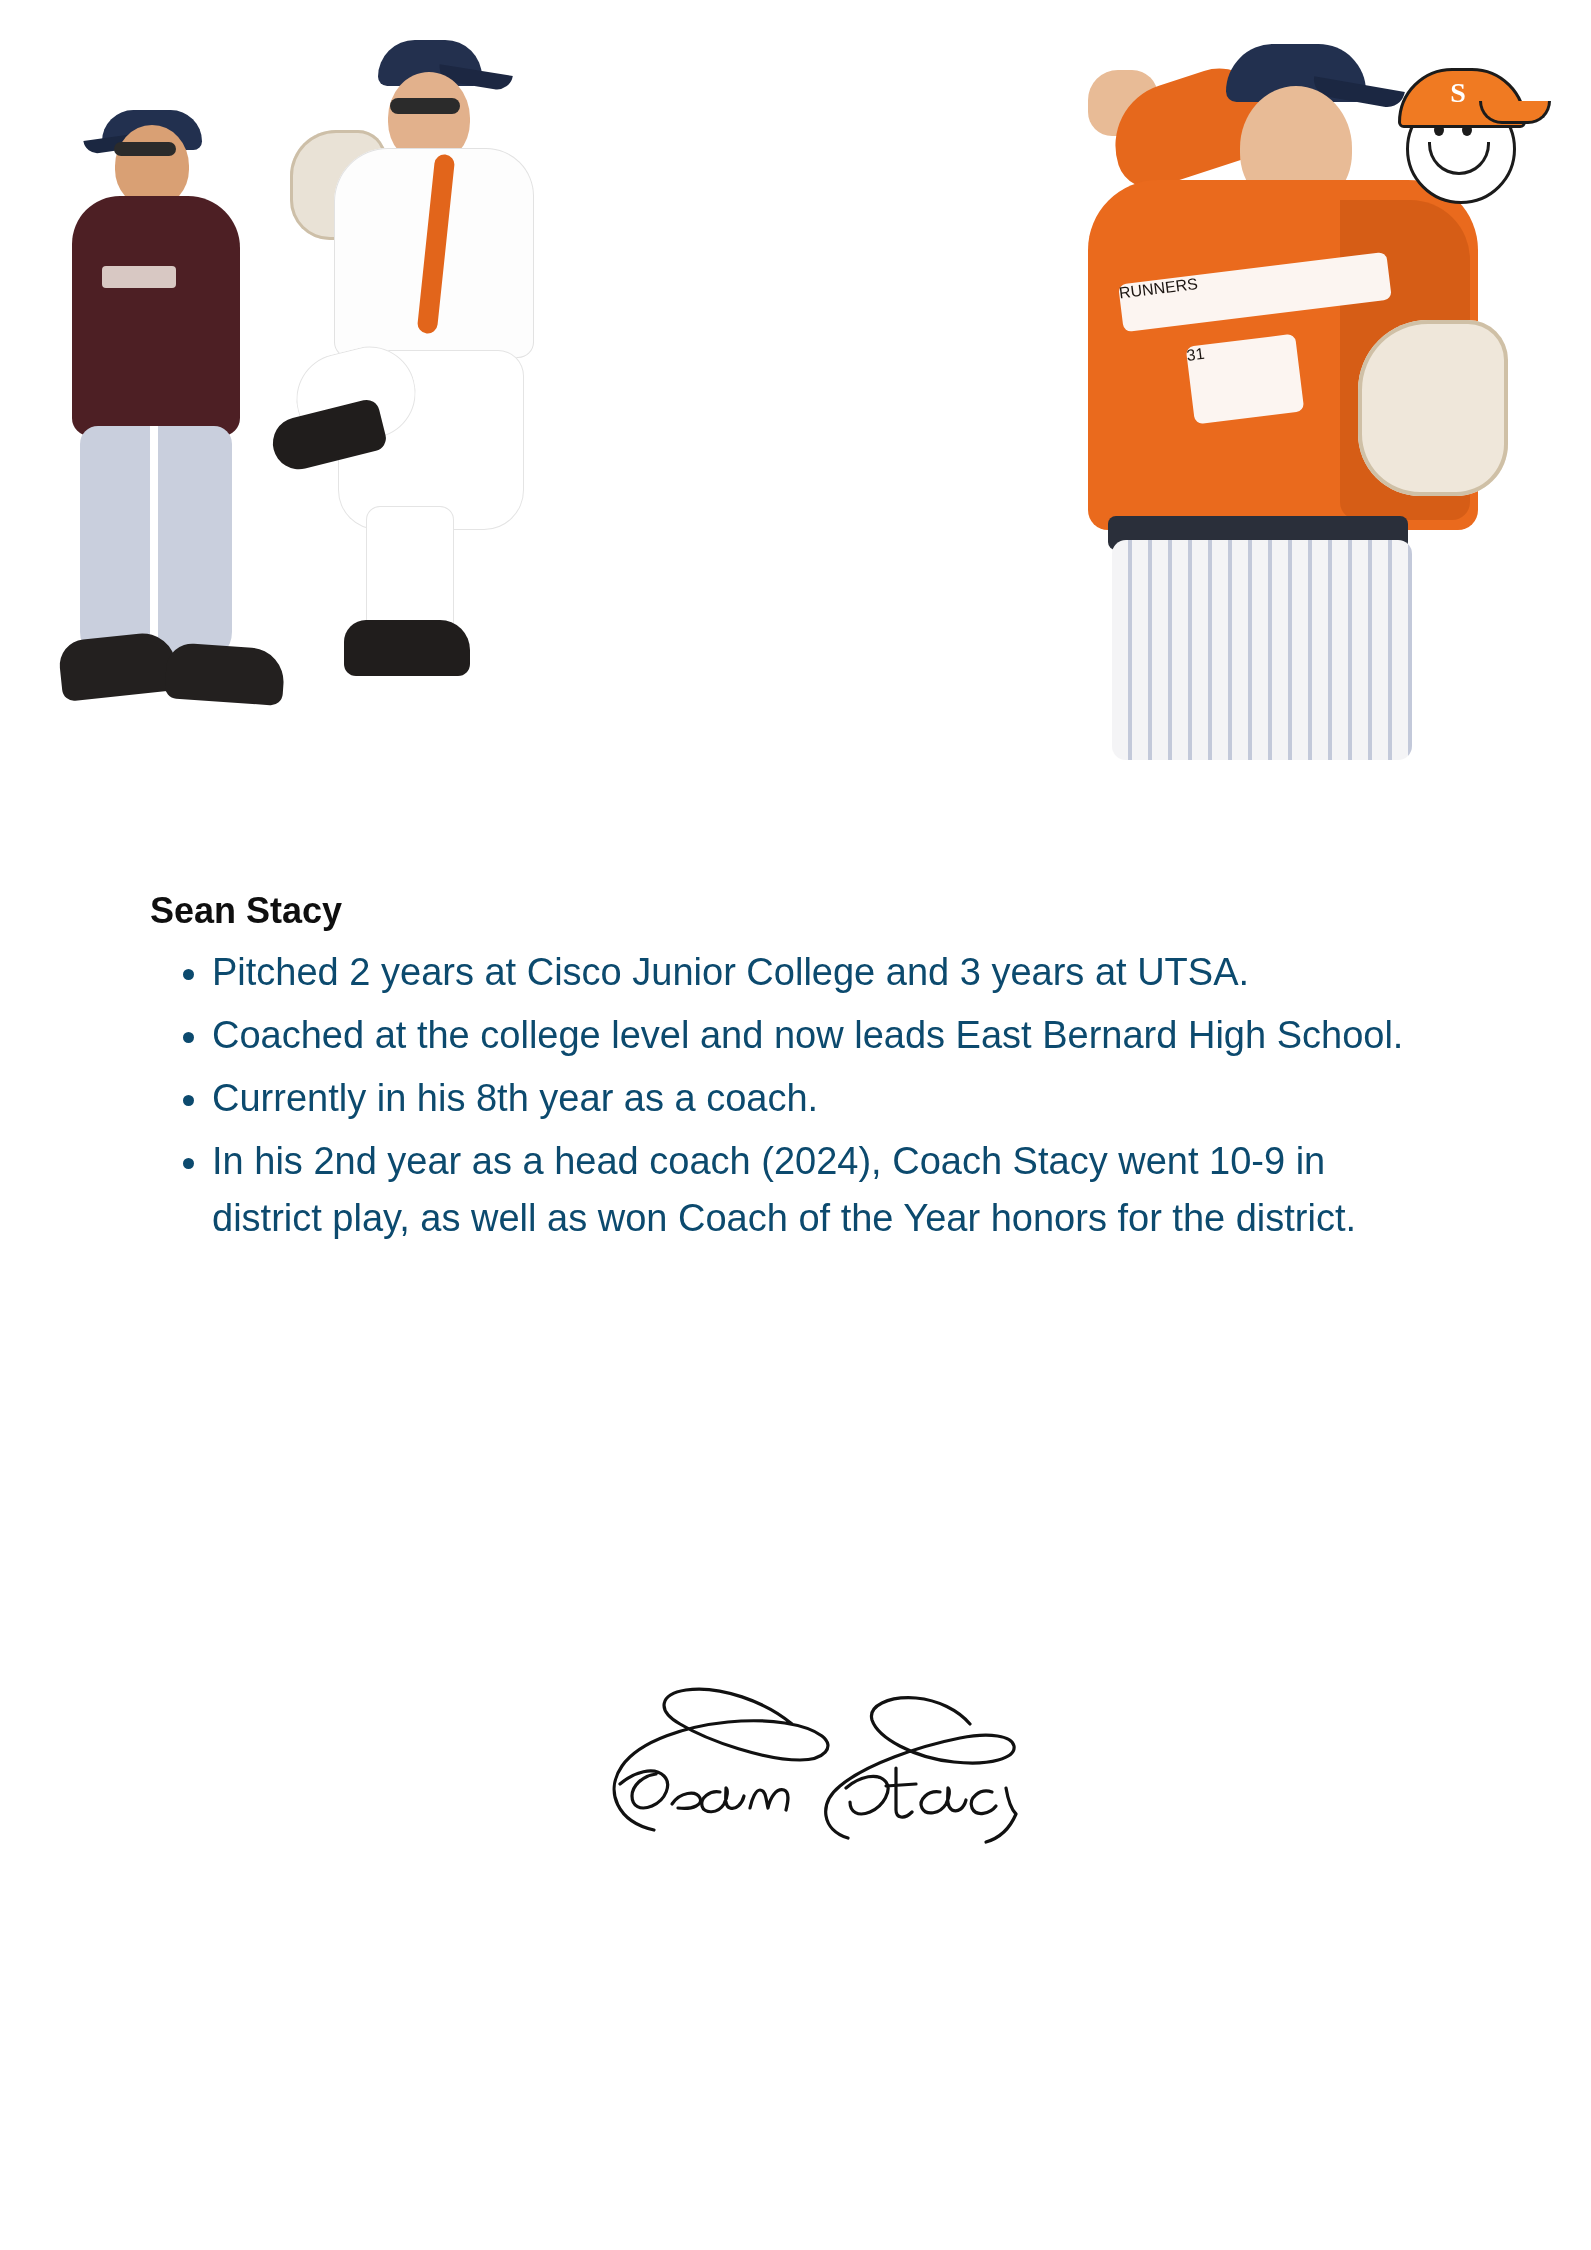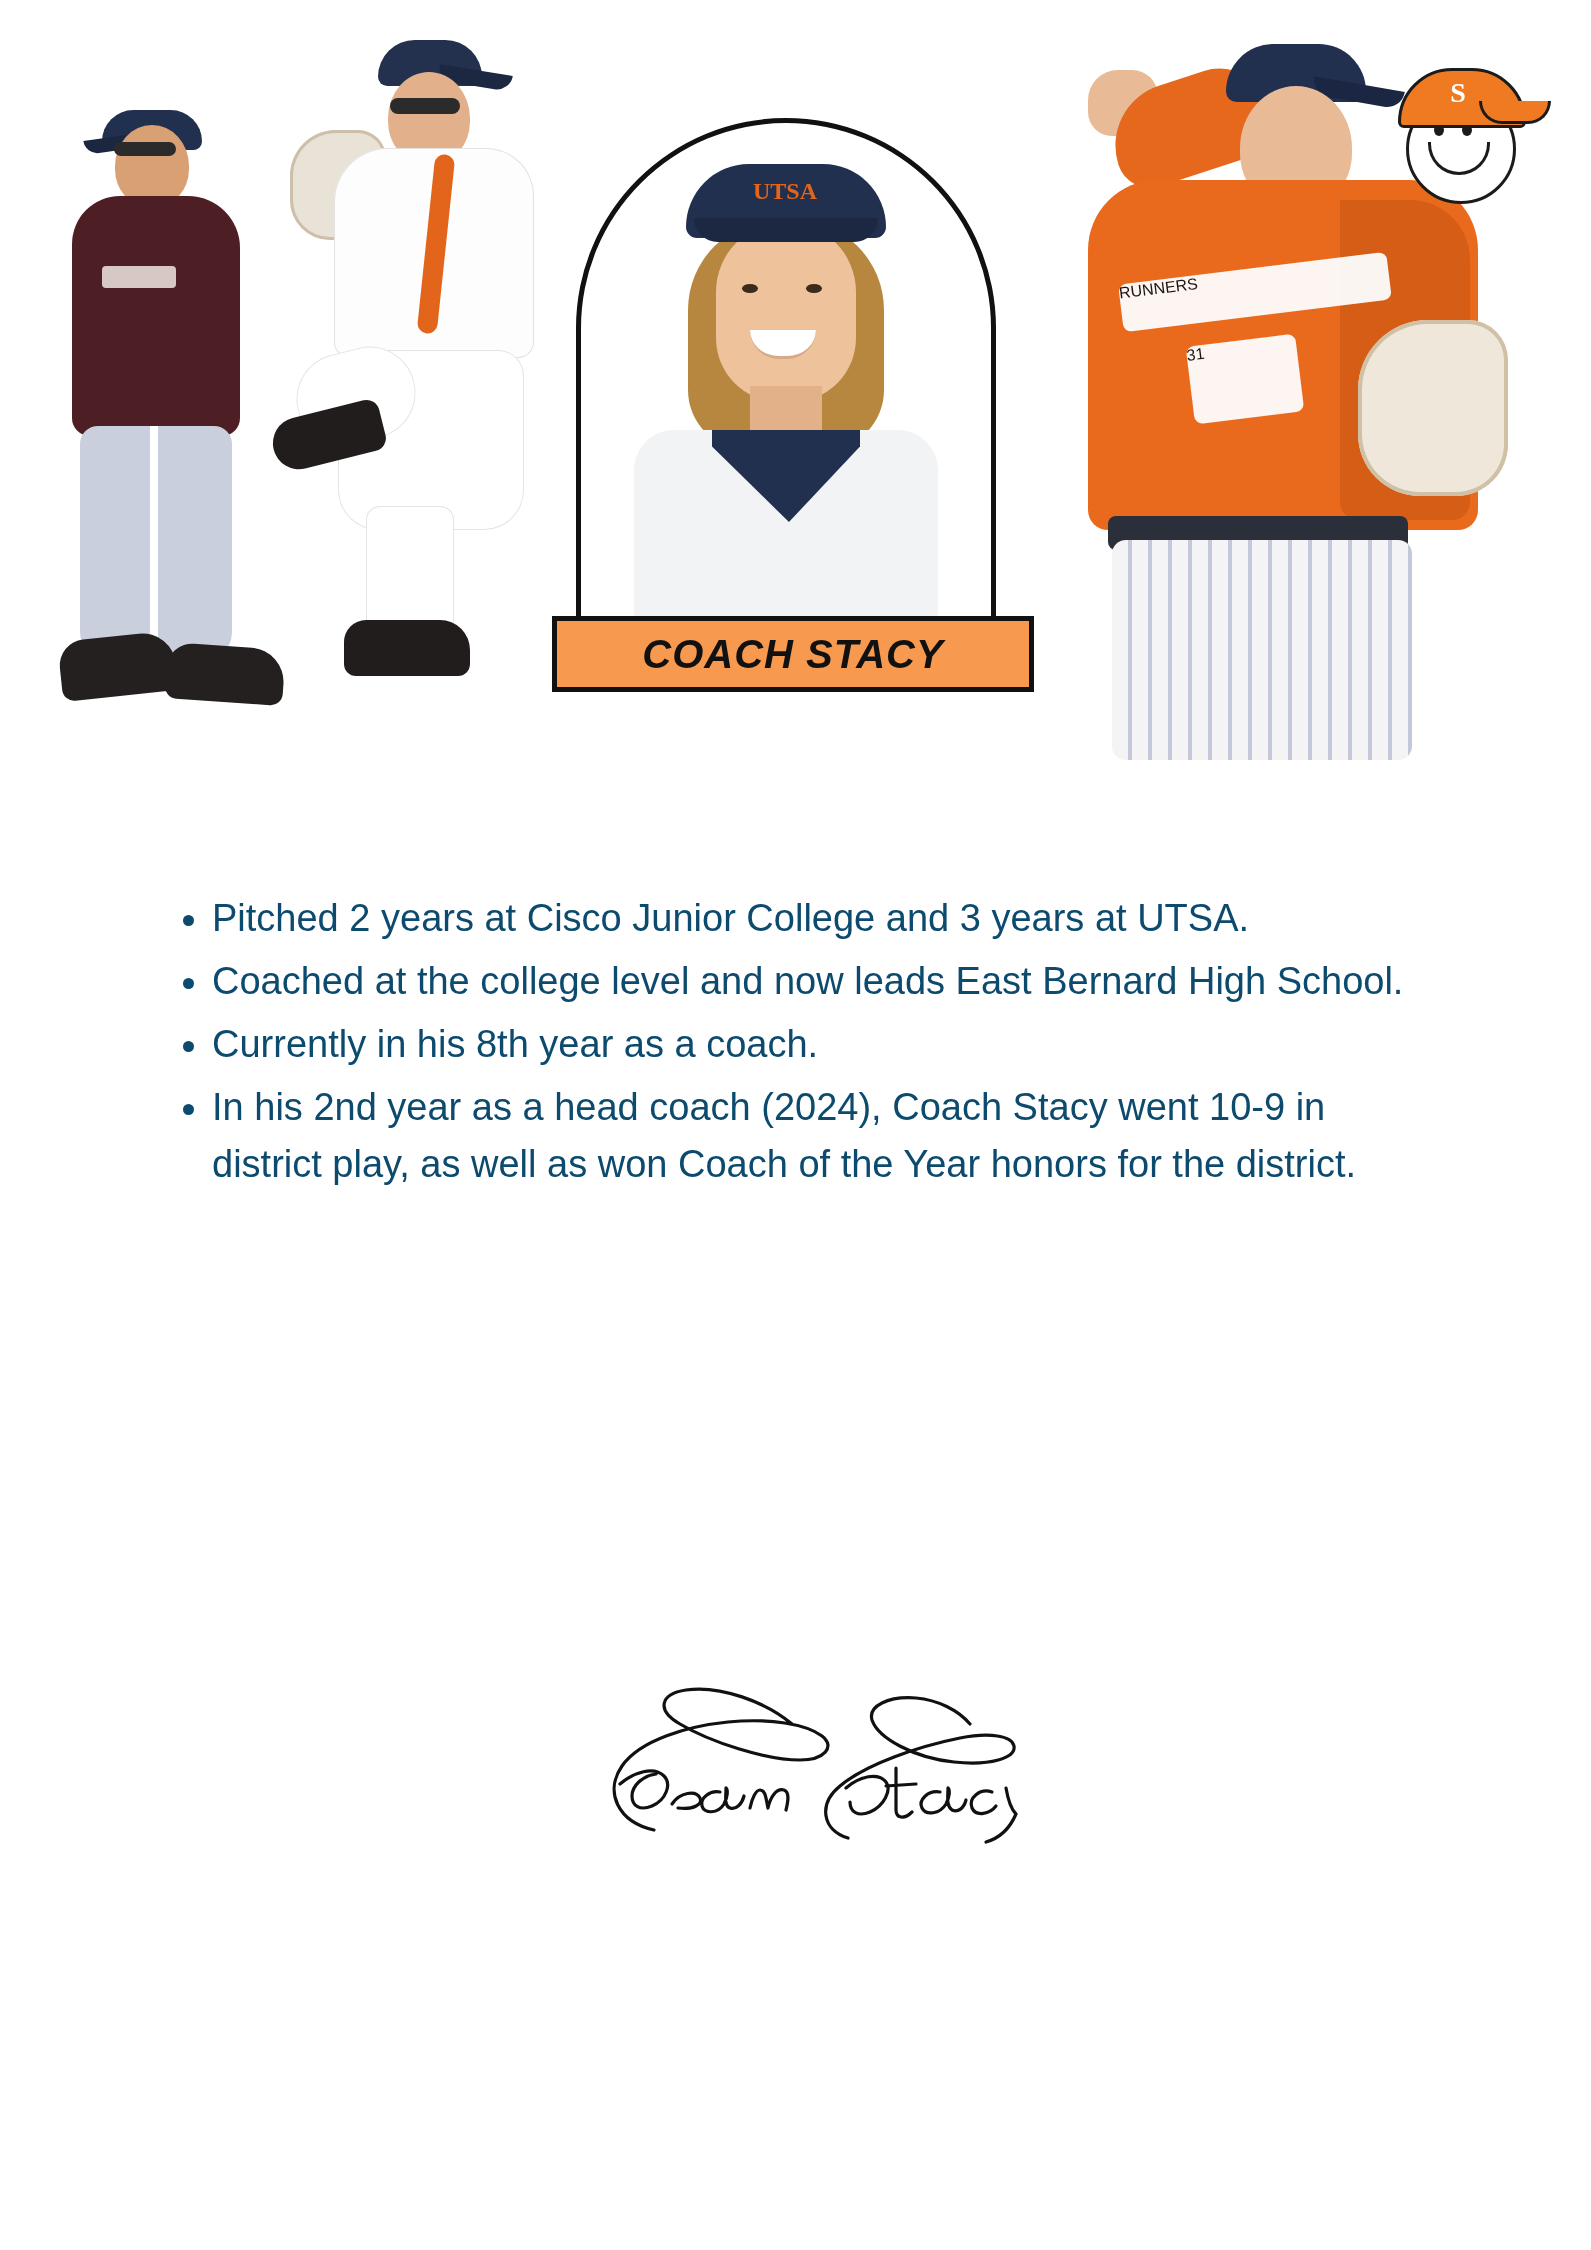--- a/index.html
+++ b/index.html
@@ -362,42 +362,24 @@
 
   <div class="photo mascot">
     <div class="ball"></div>
     <div class="eye eyeL"></div>
     <div class="eye eyeR"></div>
     <div class="smile"></div>
     <div class="hat"></div>
     <div class="letter">S</div>
   </div>
 
-  <div class="frame">
-    <div class="portrait">
-      <div class="p-hair"></div>
-      <div class="p-face"></div>
-      <div class="p-eyeL"></div>
-      <div class="p-eyeR"></div>
-      <div class="p-smile"></div>
-      <div class="p-neck"></div>
-      <div class="p-jersey"></div>
-      <div class="p-vneck-trim"></div>
-      <div class="p-vneck"></div>
-      <div class="p-cap"></div>
-      <div class="p-caplogo">UTSA</div>
-    </div>
-    <div class="arch-outline"></div>
-    <div class="nameplate">
-      <span>COACH STACY</span>
-    </div>
-  </div>
 </div>
 
 <div class="bio">
+  <h2 class="bio-name">Sean Stacy</h2>
   <ul class="bio-list">
     <li>Pitched 2 years at Cisco Junior College and 3 years at UTSA.</li>
     <li>Coached at the college level and now leads East Bernard High School.</li>
     <li>Currently in his 8th year as a coach.</li>
     <li>In his 2nd year as a head coach (2024), Coach Stacy went 10-9 in district play, as well as won Coach of the Year honors for the district.</li>
   </ul>
 </div>
 
 <div class="signature">
   <svg viewBox="0 0 480 190" width="480" height="190" aria-hidden="true">

